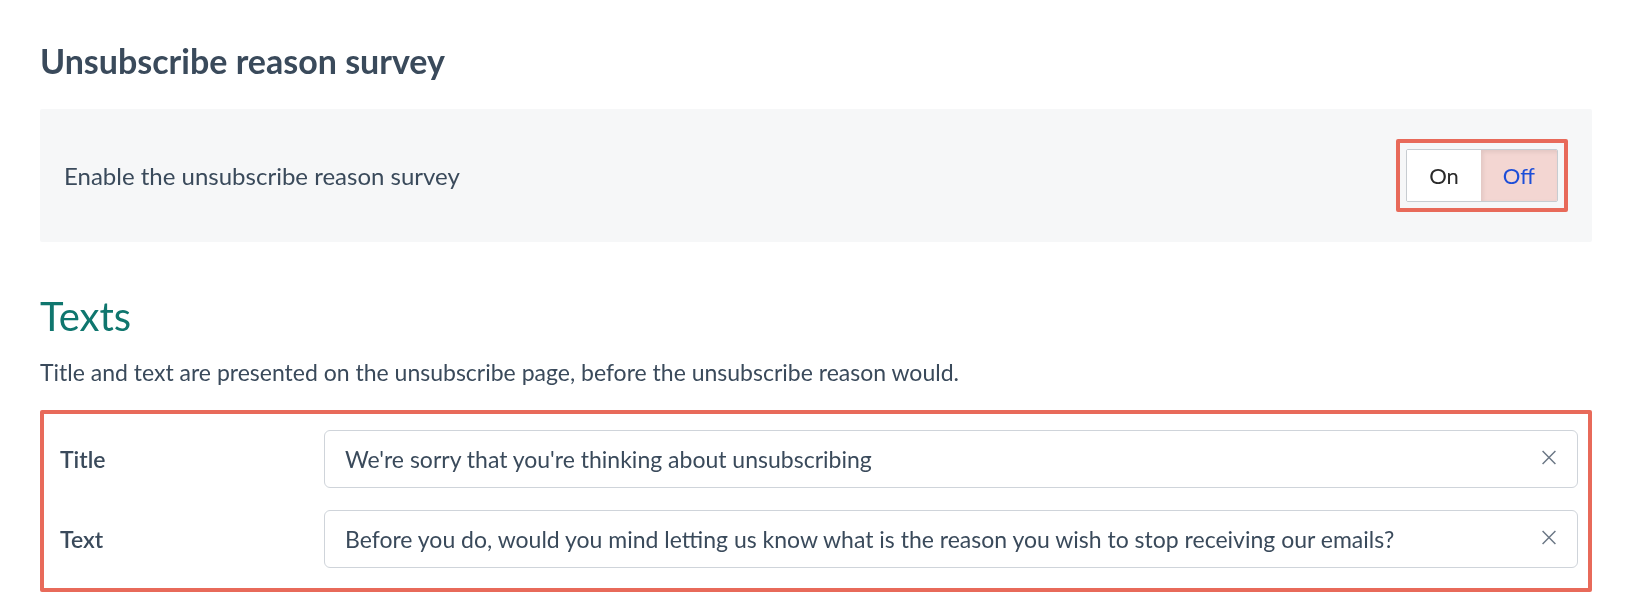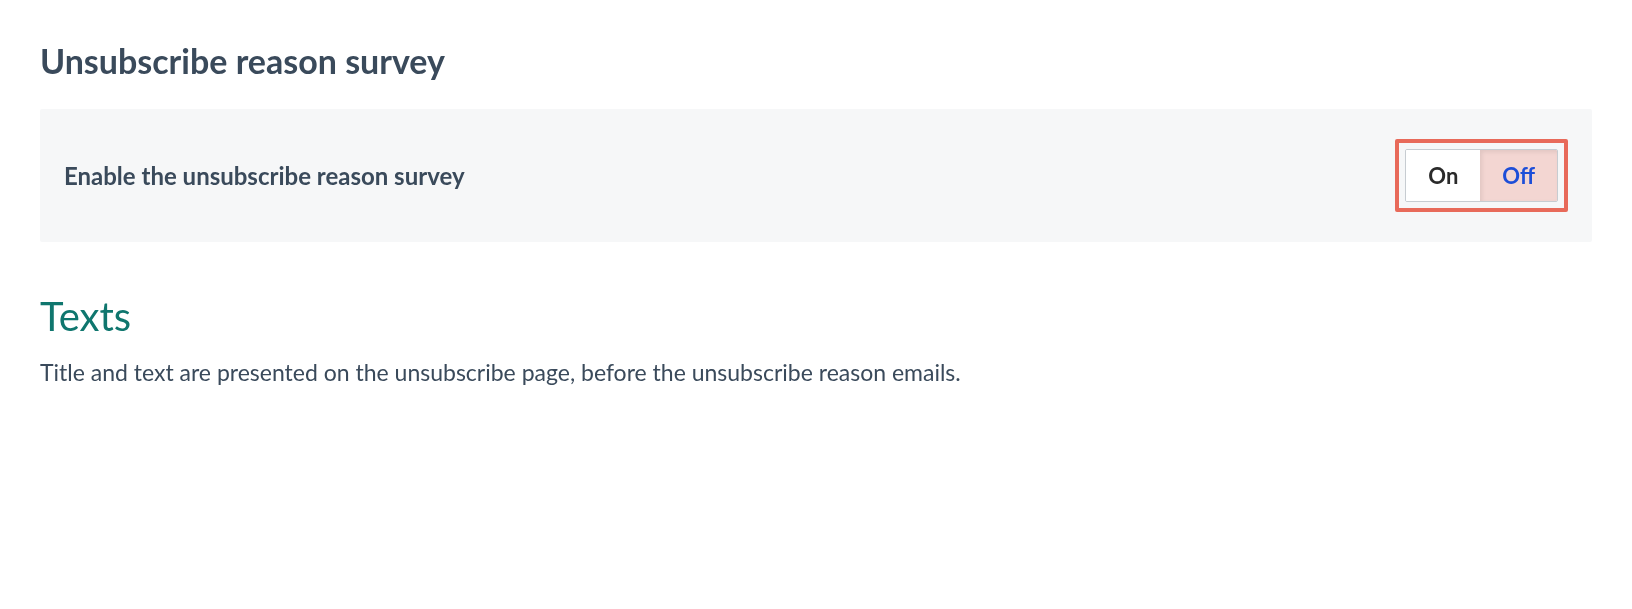--- a/index.html
+++ b/index.html
@@ -16,21 +16,20 @@
       color: #3a4a5b;
       margin-bottom: 28px;
     }
     .enable-row {
       background: #f6f7f8;
       padding: 30px 24px;
       display: flex;
       align-items: center;
       justify-content: space-between;
       border-radius: 2px;
-      font-weight: bold;
     }
     .enable-label {
       font-size: 24px;
       color: #3a4a5b;
     }
     .toggle-wrap {
       border: 4px solid #e86a5a;
       padding: 6px;
       border-radius: 2px;
     }
@@ -129,15 +128,42 @@
   <div class="toggle-wrap">
     <div class="toggle">
       <div class="toggle-opt">On</div>
       <div class="toggle-opt active">Off</div>
     </div>
   </div>
 </div>
 
 <div class="texts-section">
   <h2 class="texts-heading">Texts</h2>
-  <p class="texts-desc">Title and text are presented on the unsubscribe page, before the unsubscribe reason emails.</p>
+  <p class="texts-desc">Title and text are presented on the unsubscribe page, before the unsubscribe reason would.</p>
 
+  <div class="fields-highlight">
+
+    <div class="field-row">
+      <div class="field-label">Title</div>
+      <div class="field-input-wrap">
+        <input type="text" class="field-input" value="We're sorry that you're thinking about unsubscribing" style="">
+        <button class="clear-btn">
+          <svg viewBox="0 0 24 24" fill="none">
+            <path d="M5 5 L19 19 M19 5 L5 19"></path>
+          </svg>
+        </button>
+      </div>
+    </div>
+
+    <div class="field-row">
+      <div class="field-label">Text</div>
+      <div class="field-input-wrap">
+        <input type="text" class="field-input" value="Before you do, would you mind letting us know what is the reason you wish to stop receiving our emails?" style="">
+        <button class="clear-btn">
+          <svg viewBox="0 0 24 24" fill="none">
+            <path d="M5 5 L19 19 M19 5 L5 19"></path>
+          </svg>
+        </button>
+      </div>
+    </div>
+
+  </div>
 </div>
 
 </body></html>

